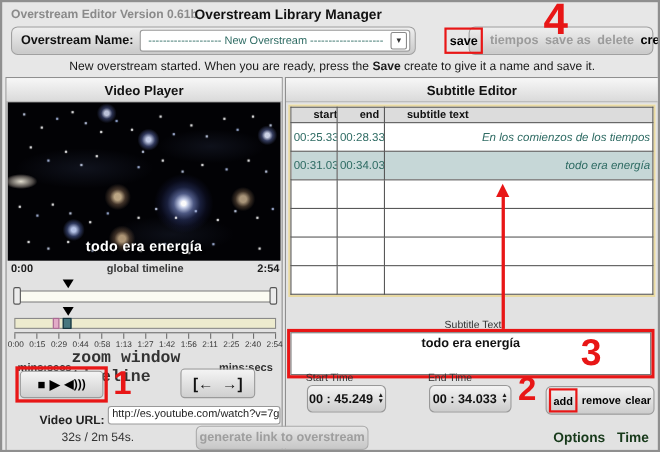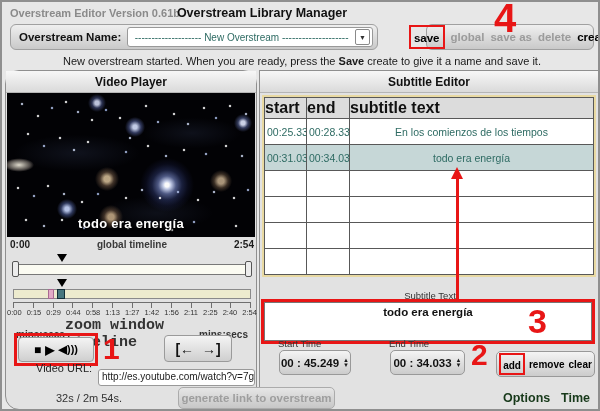--- a/index.html
+++ b/index.html
@@ -41,21 +41,21 @@
   .status-row { left:0; top:53px; width:600px; text-align:center; font-size:11px; color:#1a1a1a; }
   .status-row b { font-weight:bold; }
 
   
   .panel { border:1px solid #8f8f8f; background:#e2e2e2; }
   .panel-title {
     height:22px; display:flex; align-items:center; justify-content:center;
     font-size:12px; font-weight:bold; color:#111;
     background:linear-gradient(#f7f7f7,#dadada); border-bottom:1px solid #b5b5b5;
   }
-  #video-panel { left:3px; top:68px; width:252px; height:340px;border-radius:14px; }
+  #video-panel { left:3px; top:68px; width:252px; height:340px; }
   #subtitle-panel { left:257px; top:68px; width:340px; height:340px; }
 
   
   .video-area {
     left:1px; top:22px; width:248px; height:144px; background:#020205; overflow:hidden;
     background-image:
       radial-gradient(circle at 160px 92px, rgba(255,255,255,.98) 0 2px, rgba(215,225,255,.9) 4px, rgba(140,160,235,.55) 9px, rgba(80,100,190,.3) 15px, rgba(45,55,130,.16) 21px, transparent 27px),
       radial-gradient(ellipse 20px 9px at 12px 72px, rgba(235,230,215,.95), rgba(170,160,150,.45) 55%, transparent 75%),
       radial-gradient(circle at 100px 86px, rgba(220,195,155,.85) 0 3px, rgba(160,125,95,.4) 7px, transparent 12px),
       radial-gradient(circle at 104px 124px, rgba(215,185,145,.8) 0 3px, rgba(150,115,85,.4) 7px, transparent 12px),
@@ -113,41 +113,41 @@
     display:flex; align-items:center; justify-content:center; gap:4px; font-size:12px; color:#000;
   }
   .ctrl-icon { font-weight:bold; }
   .ctrl-icon.vol { letter-spacing:0; font-size:11px; }
   .ann-1 { left:97px; top:263px; font-size:30px; }
   .jump-btn {
     left:158px; top:264px; width:68px; height:27px; background:linear-gradient(#f4f4f4,#cfcfcf);
     border:1px solid #9a9a9a; border-radius:4px; display:flex; align-items:center; justify-content:center;
     font-size:14px; font-weight:bold; color:#111; white-space:pre;
   }
-  .url-label { left:30px; top:291px; font-size:11px; font-weight:normal; color:#222; }
+  .url-label { left:30px; top:305px; font-size:11px; font-weight:bold; color:#222; }
   .url-input {
     left:92px; top:298px; width:157px; height:17px; background:#fff; border:1px solid #999; border-radius:3px;
     font-family:"Liberation Sans", sans-serif; font-size:10px; color:#222; padding:1px 3px;
     white-space:nowrap; overflow:hidden;
   }
   .time-pos { left:50px; top:321px; font-size:11px; color:#333; }
   .gen-btn {
     left:176px; top:385px; width:157px; height:22px; border-radius:5px; z-index:5;
     background:linear-gradient(#e6e6e6,#c7c7c7); border:1px solid #ababab;
     display:flex; align-items:center; justify-content:center;
     font-size:11.5px; font-weight:bold; color:#9e9e9e;
   }
 
   
   .table-wrap { left:2px; top:24px; width:334px; background:#fff; border:2px solid #e8d9a2; }
   .sub-table { width:100%; border-collapse:collapse; table-layout:fixed; }
   .sub-table th, .sub-table td { border:1px solid #585858; font-size:10.5px; overflow:hidden; white-space:nowrap; }
-  .sub-table th { background:#dcdcdc; font-size:16px; font-weight:bold; color:#111; text-align:left; padding:1px 0; height:14px; }
+  .sub-table th { background:#dcdcdc; font-size:10px; font-weight:bold; color:#111; text-align:left; padding:1px 20px; height:14px; }
   .sub-table td { height:26px; padding:0 2px; color:#2e6b63; }
-  .sub-table td.txt { text-align:center; }
+  .sub-table td.txt { text-align:right;font-style:italic; }
   .row-selected td { background:#c6d7d7; }
   .col-start { width:42px; } .col-end { width:43px; }
   .stext-label { left:0; top:219px; width:340px; text-align:center; font-size:9.5px; color:#333; }
   .stext-frame { left:1px; top:228px; width:334px; height:45px; border:3px solid #e81616; background:#fff; }
   .stext-area { width:100%; height:100%; border:1px solid #777; background:#fff; text-align:center; padding-top:3px;
     font-size:11.5px; font-weight:bold; color:#111; }
   .ann-3 { left:268px; top:233px; font-size:34px; }
   .arrow-line { left:196px; top:107px; width:3px; height:121px; background:#e81616; z-index:20; }
   .arrow-head { left:191px; top:96px; width:0; height:0; border-left:6.5px solid transparent;
     border-right:6.5px solid transparent; border-bottom:12px solid #e81616; z-index:20; }
@@ -185,21 +185,21 @@
       <span class="dd-arrow-box">
         <span class="dd-arrow">▼</span>
       </span>
     </div>
   </div>
 
   <div class="abs bar lib-bar">
     <span class="red-frame save-wrap">
       <span class="lib-btn">save</span>
     </span>
-    <span class="lib-btn disabled">global</span>
+    <span class="lib-btn disabled">tiempos</span>
     <span class="lib-btn disabled">save as</span>
     <span class="lib-btn disabled">delete</span>
     <span class="lib-btn">create</span>
   </div>
 
   <div class="abs status-row"><span>New overstream started. When you are ready, press the </span><b>Save</b><span> create to give it a name and save it.</span></div>
 
   <div class="abs panel" id="video-panel">
     <div class="panel-title">Video Player</div>
 

